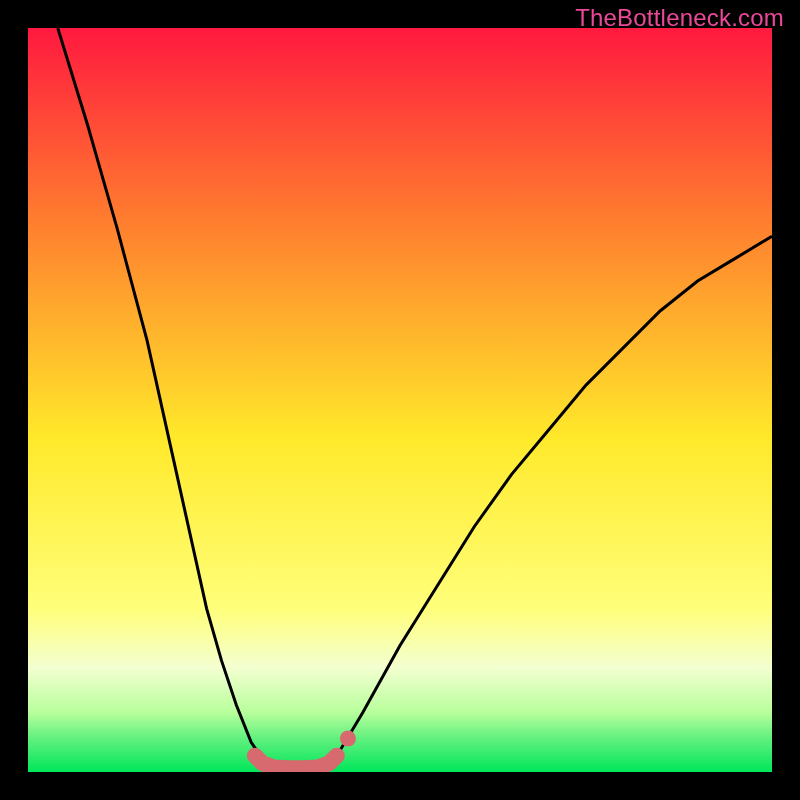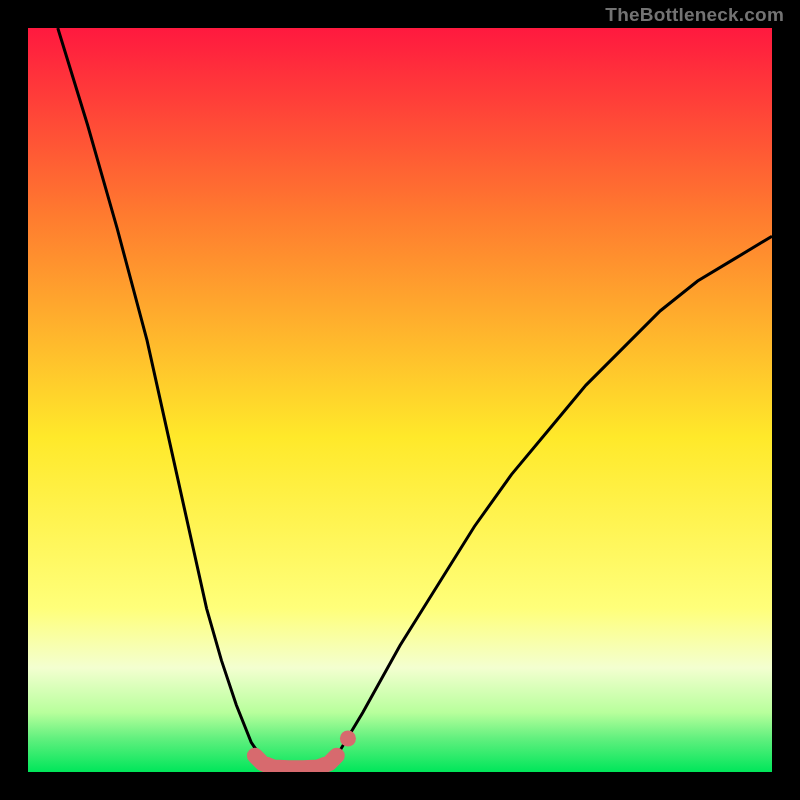--- a/index.html
+++ b/index.html
@@ -14,23 +14,23 @@
   .outer {
     position: relative;
     width: 800px;
     height: 800px;
     background: #000;
   }
   .watermark {
     position: absolute;
     top: 4px;
     right: 16px;
-    color: #737373;
-    font-size: 19px;
-    font-weight: 700;
+    color: #ec4899;
+    font-size: 24px;
+    font-weight: 400;
     letter-spacing: 0.2px;
     z-index: 20;
   }
   .plot {
     position: absolute;
     left: 28px;
     top: 28px;
     width: 744px;
     height: 744px;
     overflow: hidden;

